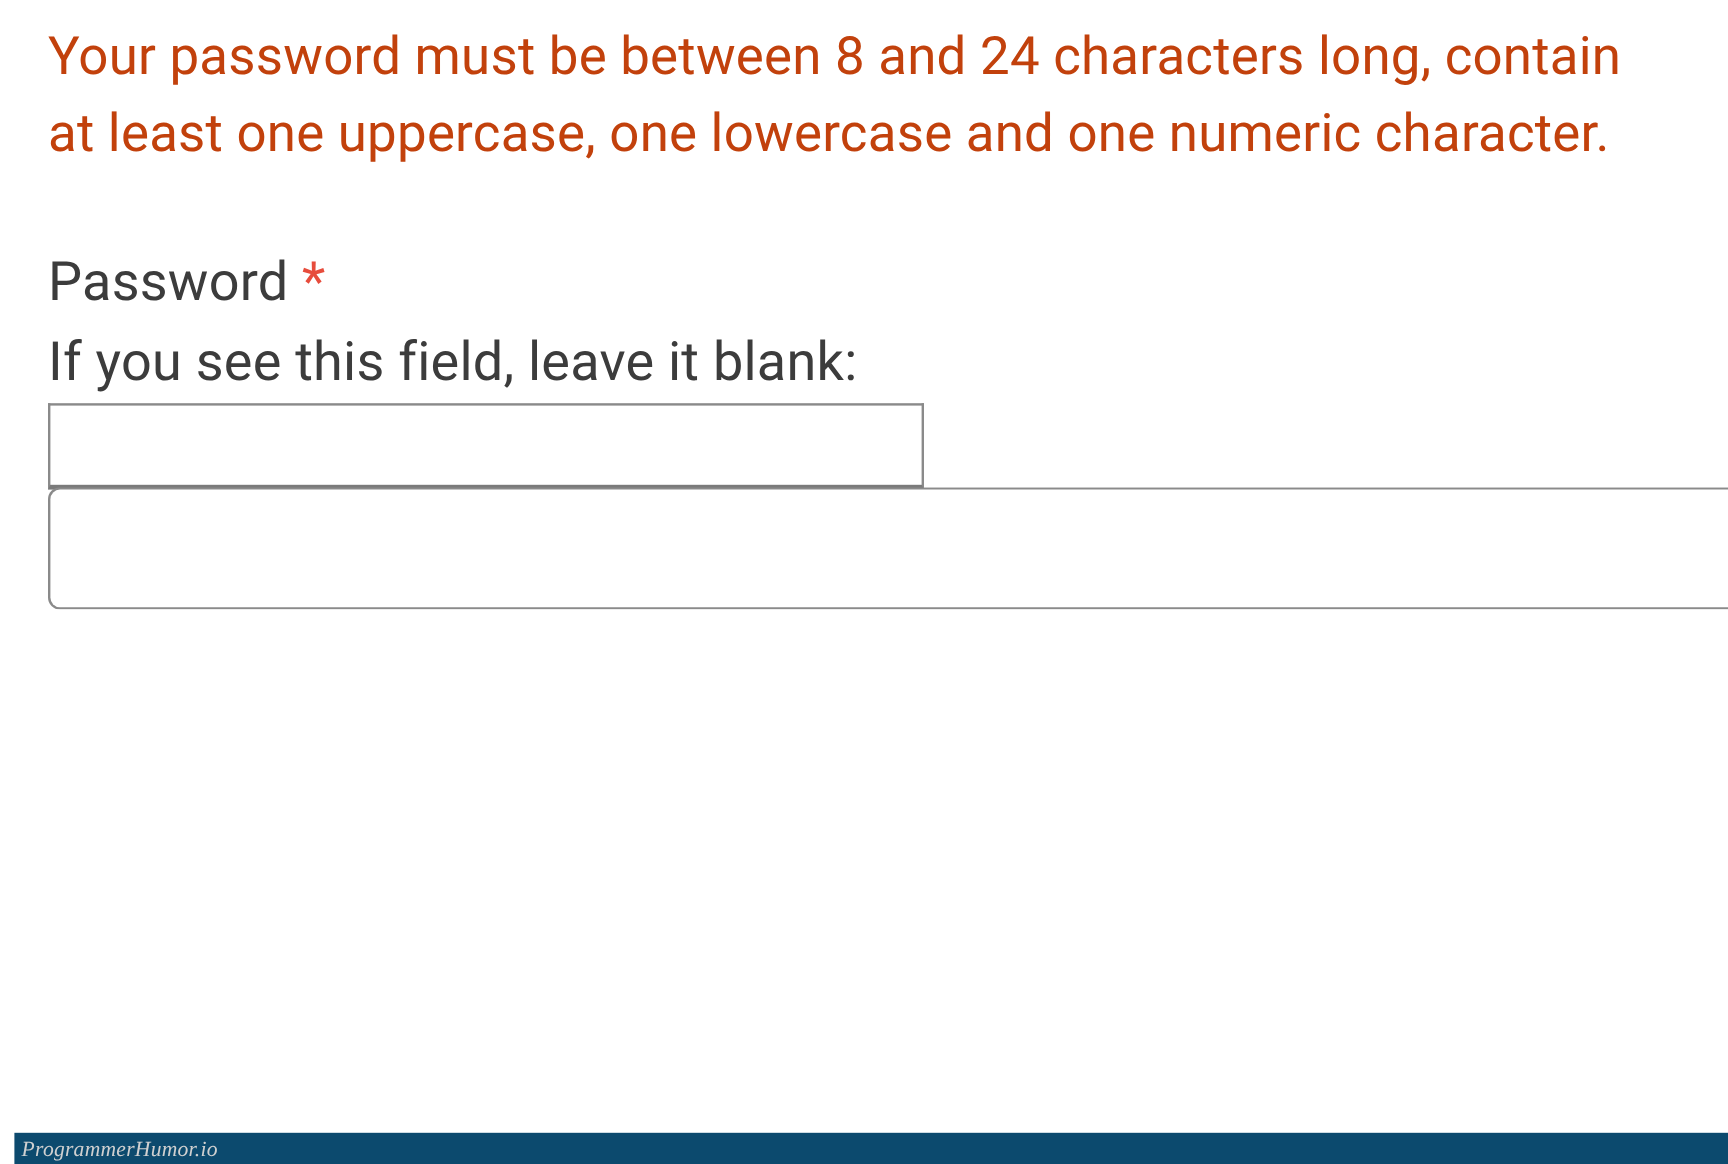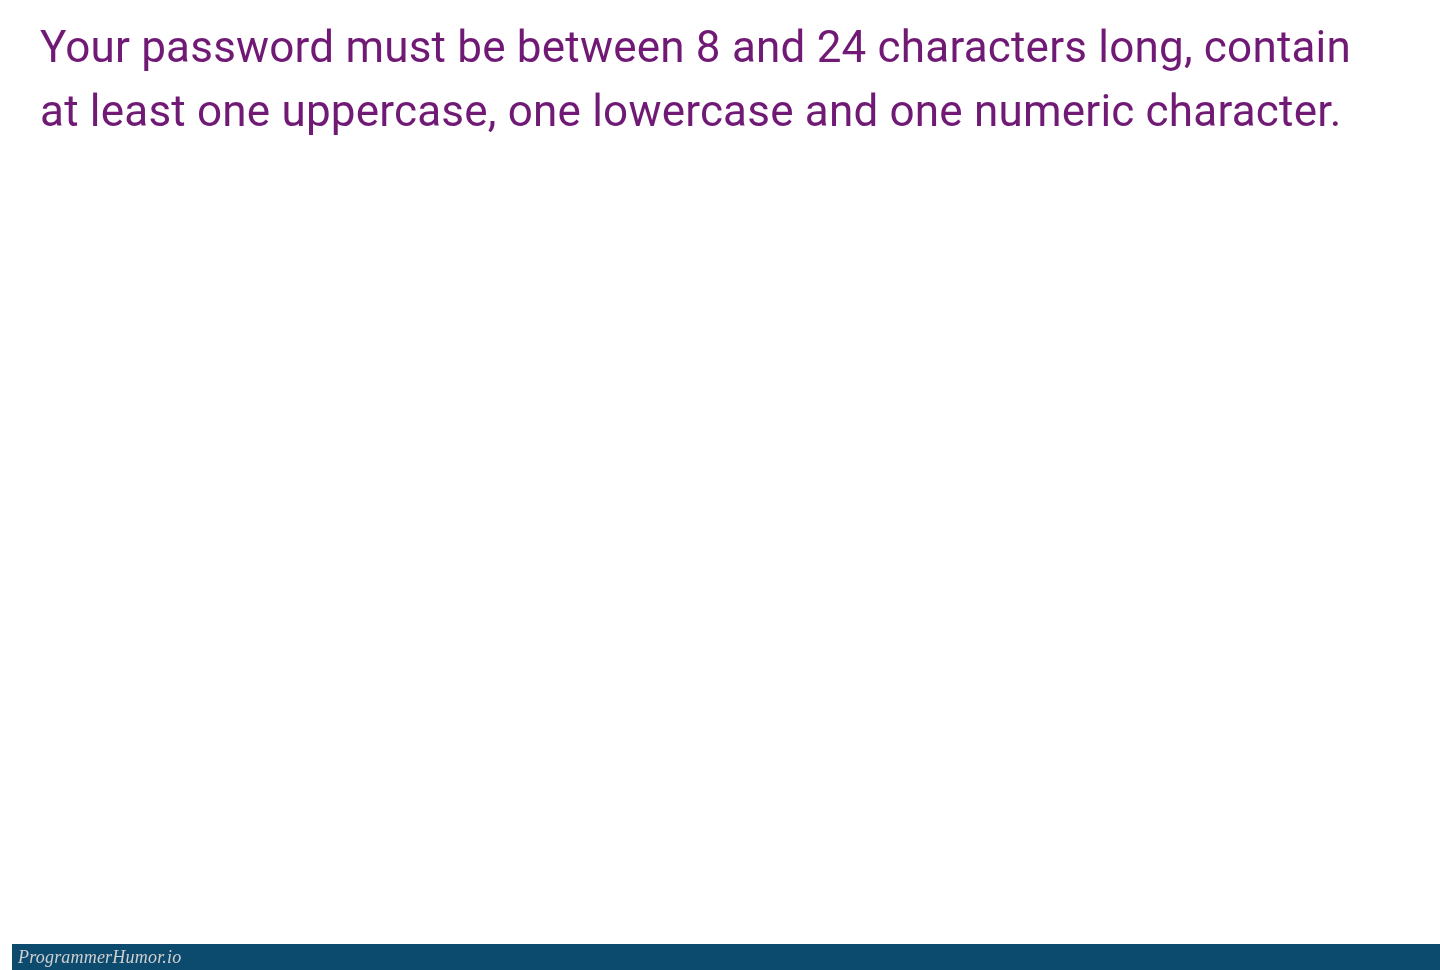--- a/index.html
+++ b/index.html
@@ -12,21 +12,21 @@
       background: #ffffff;
       width: 1440px;
       height: 970px;
       position: relative;
       overflow: hidden;
     }
     .content {
       padding: 16px 40px 0 40px;
     }
     .helper-text {
-      color: #701a75;
+      color: #c2410c;
       font-size: 44px;
       line-height: 1.45;
       font-weight: 400;
       margin-bottom: 64px;
       letter-spacing: 0.2px;
     }
     .field-group {
       margin-bottom: 120px;
     }
     .field-label {
@@ -101,19 +101,28 @@
       letter-spacing: 0.2px;
     }
   </style>
 </head>
 <body>
 
 <div class="content">
 
   <p class="helper-text">Your password must be between 8 and 24 characters long, contain at least one uppercase, one lowercase and one numeric character.</p>
 
+  <div class="field-group">
+    <div class="field-label">
+      <span>Password</span>
+      <span class="required">*</span>
+    </div>
+    <div class="honeypot-label">If you see this field, leave it blank:</div>
+    <input type="text" class="honeypot-input" value="" style="">
+    <input type="password" class="main-input" value="" style="">
+  </div>
 
 
 </div>
 
 <div class="watermark-bar">
   <span class="watermark-text">ProgrammerHumor.io</span>
 </div>
 
 </body></html>

